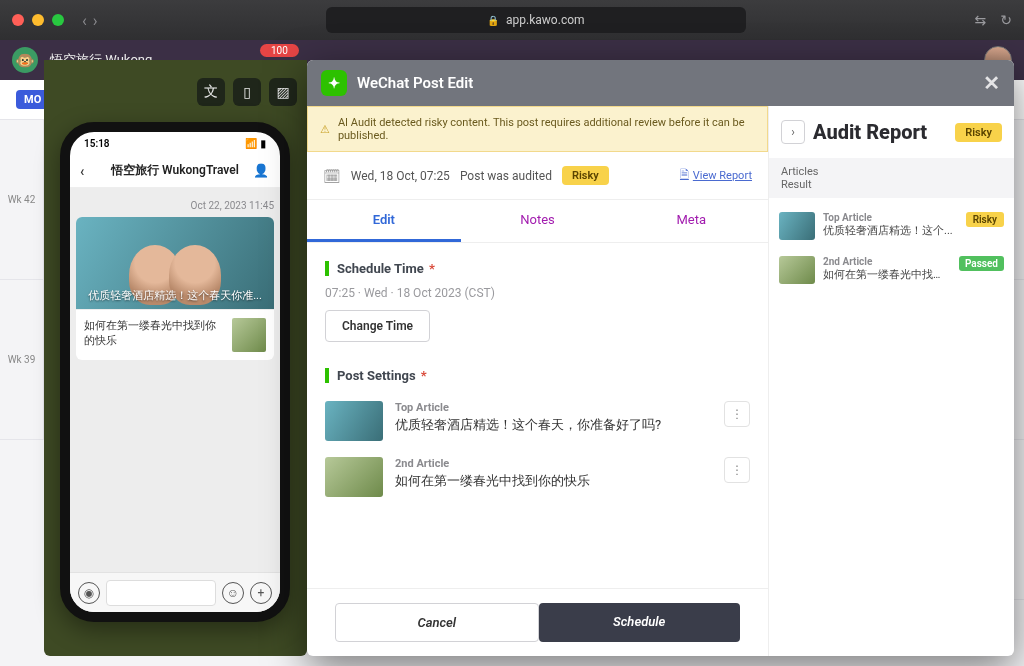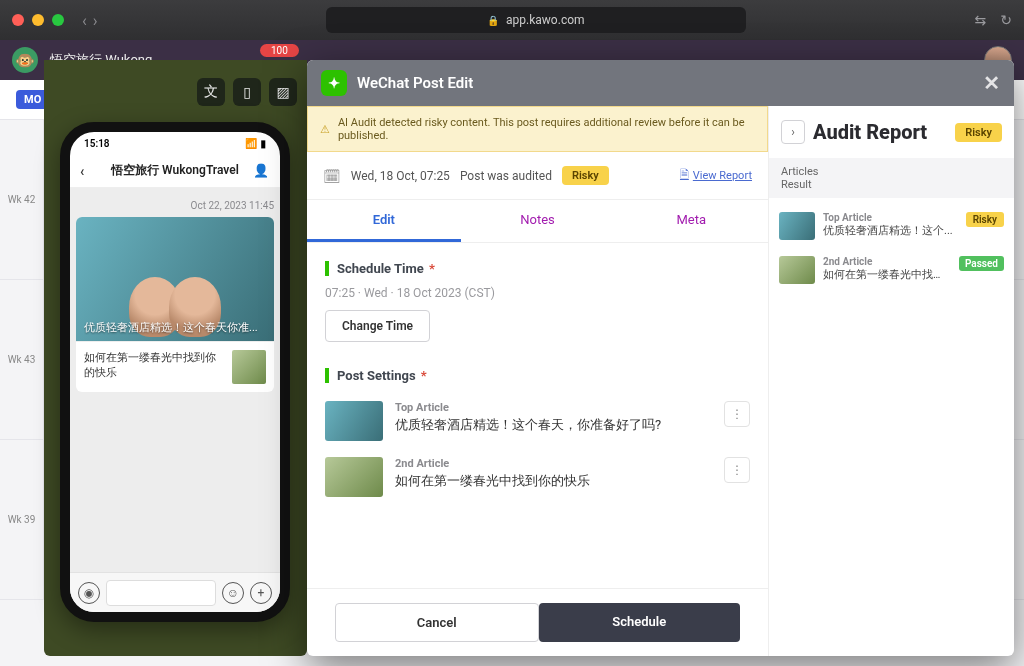--- a/index.html
+++ b/index.html
@@ -42,21 +42,21 @@
 
   
   .phone { position:absolute; left:16px; top:62px; width:230px; height:500px; background:#fff; border:10px solid #111; border-radius:34px; box-shadow:0 8px 24px rgba(0,0,0,.4); overflow:hidden; }
   .phone-status { height:22px; display:flex; justify-content:space-between; align-items:center; padding:0 14px; font-size:10px; font-weight:600; }
   .phone-header { height:34px; display:flex; align-items:center; justify-content:center; position:relative; font-size:12px; font-weight:600; color:#222; border-bottom:1px solid #eee; }
   .phone-header .back { position:absolute; left:10px; color:#333; font-size:14px; }
   .phone-header .person { position:absolute; right:10px; color:#333; font-size:13px; }
   .chat-body { background:#ededed; height:calc(100% - 22px - 34px - 40px); padding:6px; overflow:hidden; }
   .timestamp { text-align:right; font-size:10px; color:#8a8a8e; margin:6px 0; }
   .card { background:#fff; border-radius:6px; overflow:hidden; }
-  .card-hero { height:124px; background:linear-gradient(120deg,#6ab3c1,#3a6e77); position:relative; }
+  .card-hero { height:92px; background:linear-gradient(120deg,#6ab3c1,#3a6e77); position:relative;text-align:center; }
   .card-hero .overlay { position:absolute; bottom:6px; left:8px; right:8px; color:#fff; font-size:11px; text-shadow:0 1px 2px rgba(0,0,0,.6); white-space:nowrap; overflow:hidden; text-overflow:ellipsis; }
   .card-row { display:flex; padding:8px; gap:6px; border-top:1px solid #eee; align-items:flex-start; }
   .card-row .txt { flex:1; font-size:11px; color:#333; line-height:1.4; }
   .thumb-sm { width:34px; height:34px; background:linear-gradient(135deg,#b7c999,#6e8a4a); border-radius:2px;}
   .hero-people { position:absolute; inset:0; display:flex; justify-content:center; align-items:flex-end; }
   .face { width:52px; height:60px; background:radial-gradient(circle at 50% 30%, #e4b89a 40%, #b8896a 70%); border-radius:50% 50% 40% 40%; margin:0 -6px 4px; }
   .chat-input { height:40px; background:#f7f7f7; border-top:1px solid #e2e2e2; display:flex; align-items:center; padding:0 8px; gap:6px; }
   .chat-input .field { flex:1; height:26px; background:#fff; border:1px solid #ddd; border-radius:4px; }
   .ci-icon { width:22px; height:22px; border:1.5px solid #555; border-radius:50%; display:flex; align-items:center; justify-content:center; font-size:12px; color:#555; }
 
@@ -82,21 +82,21 @@
   .sec-title { border-left:4px solid #2dc100; padding-left:8px; font-weight:700; color:#414750; margin-bottom:10px; font-size:13px; }
   .sec-title .req { color:#d94a3a; margin-left:2px; }
   .sched-val { color:#9a9a9e; margin-bottom:10px; }
   .btn-outline { display:inline-block; border:1px solid #d2d2d6; border-radius:4px; padding:8px 16px; font-size:12px; font-weight:600; color:#333; cursor:pointer; background:#fff; }
   .post-item { display:flex; gap:12px; align-items:flex-start; padding:8px 0; }
   .post-thumb { width:58px; height:40px; border-radius:3px; background:linear-gradient(120deg,#6ab3c1,#3a6e77); flex-shrink:0; }
   .post-thumb.alt { background:linear-gradient(135deg,#b7c999,#6e8a4a); }
   .post-meta .lbl { font-size:11px; font-weight:700; color:#8a8a8e; }
   .post-meta .ttl { font-size:13px; color:#333; margin-top:2px; }
   .kebab { margin-left:auto; width:26px; height:26px; border:1px solid #e2e2e2; border-radius:4px; display:flex; align-items:center; justify-content:center; color:#888; cursor:pointer; }
-  .editor-footer { display:flex; gap:0; padding:14px 28px; border-top:1px solid #eee; }
+  .editor-footer { display:flex; gap:0; padding:14px 28px; border-top:1px solid #eee;font-style:italic; }
   .btn-lg { flex:1; padding:11px 0; text-align:center; border-radius:4px; font-size:13px; font-weight:600; cursor:pointer; }
   .btn-cancel { border:1px solid #d2d2d6; background:#fff; color:#333; }
   .btn-primary { background:#3a3d4a; color:#fff; }
 
   
   .audit { width:245px; display:flex; flex-direction:column; }
   .audit-header { display:flex; align-items:center; gap:8px; padding:14px 12px; }
   .collapse-btn { width:24px; height:24px; border:1px solid #d2d2d6; border-radius:4px; display:flex; align-items:center; justify-content:center; font-size:12px; color:#666; cursor:pointer; }
   .audit-title { font-size:20px; font-weight:800; color:#2b2b30; flex:1; }
   .audit-columns { background:#f4f4f6; display:flex; padding:7px 12px; font-size:11px; color:#666;flex-direction:column; }
@@ -147,23 +147,20 @@
 <div class="calendar-bg">
   <div class="cal-header">
     <span class="view-toggle">MO</span>
   </div>
   <div class="cal-weeks">
     <div>
       <div class="wk-label">
           <span>Wk 42</span>
         </div>
       <div class="wk-label">
-          <span>Wk 43</span>
-        </div>
-      <div class="wk-label">
           <span>Wk 39</span>
         </div>
     </div>
     <div style="position:relative">
       <div class="wk-cells">
           <span class="day-num">22</span>
         <span class="pill-green">空旅...</span>
       </div>
       <div class="wk-cells">
           <span class="day-num">29</span>

